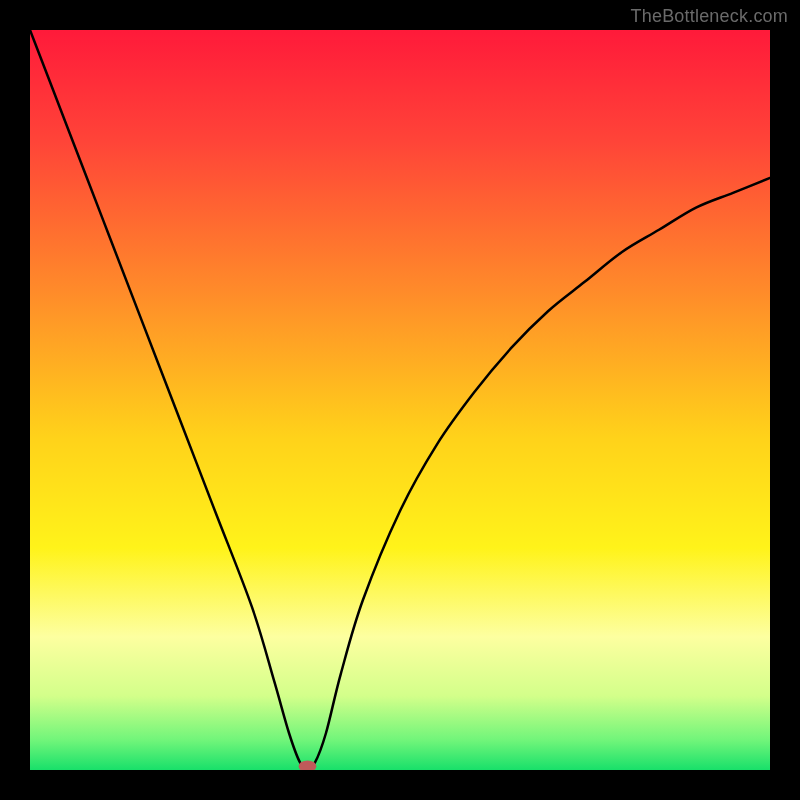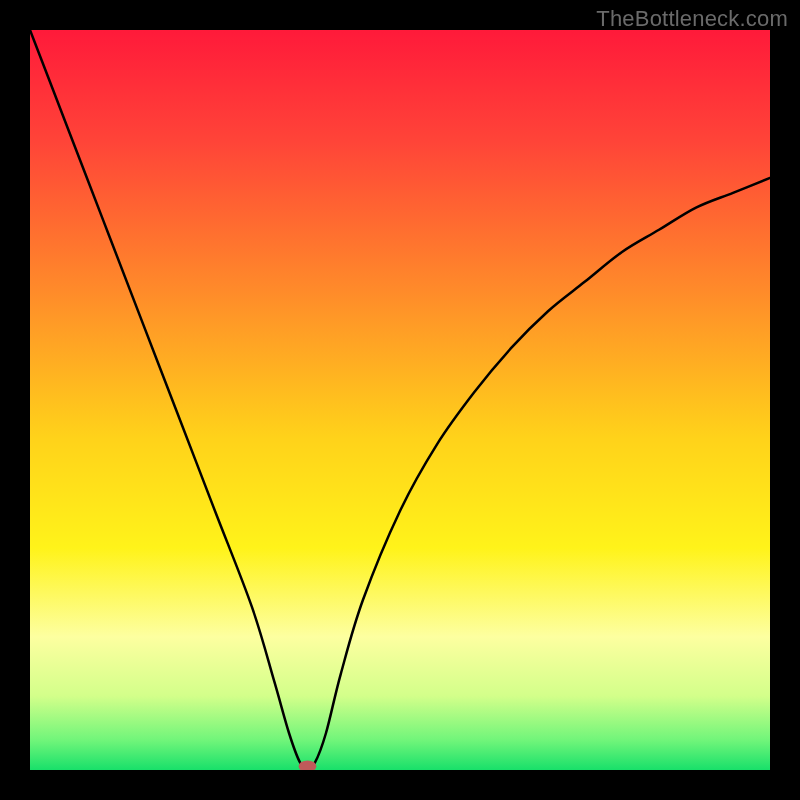--- a/index.html
+++ b/index.html
@@ -9,21 +9,21 @@
     height: 800px;
     background: #000;
     position: relative;
     font-family: Arial, Helvetica, sans-serif;
   }
   .watermark {
     position: absolute;
     top: 6px;
     right: 12px;
     color: #6a6a6a;
-    font-size: 22px;
+    font-size: 18px;
     font-weight: 400;
     letter-spacing: 0.2px;
     z-index: 10;
   }
   .plot-frame {
     position: absolute;
     left: 30px;
     top: 30px;
     width: 740px;
     height: 740px;

